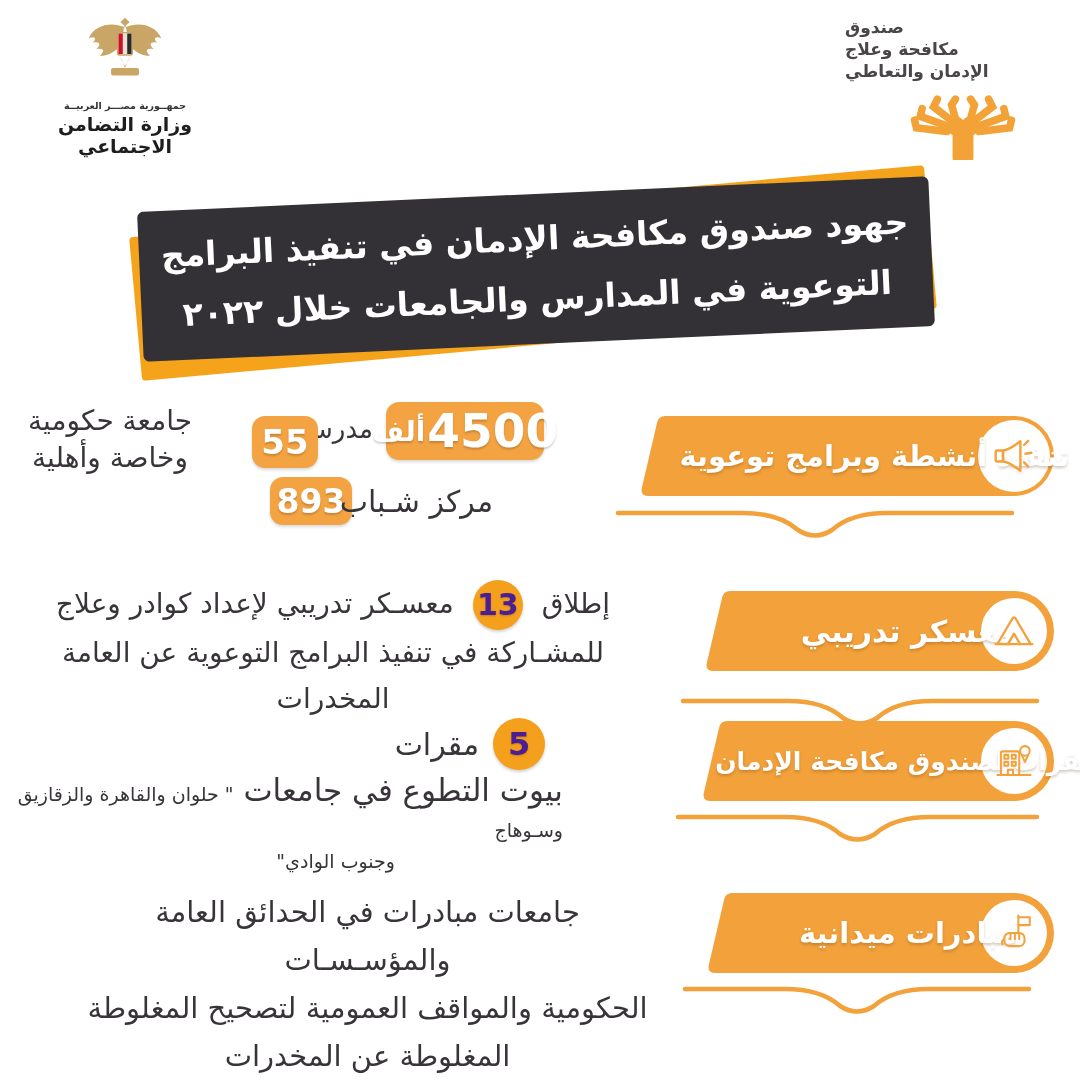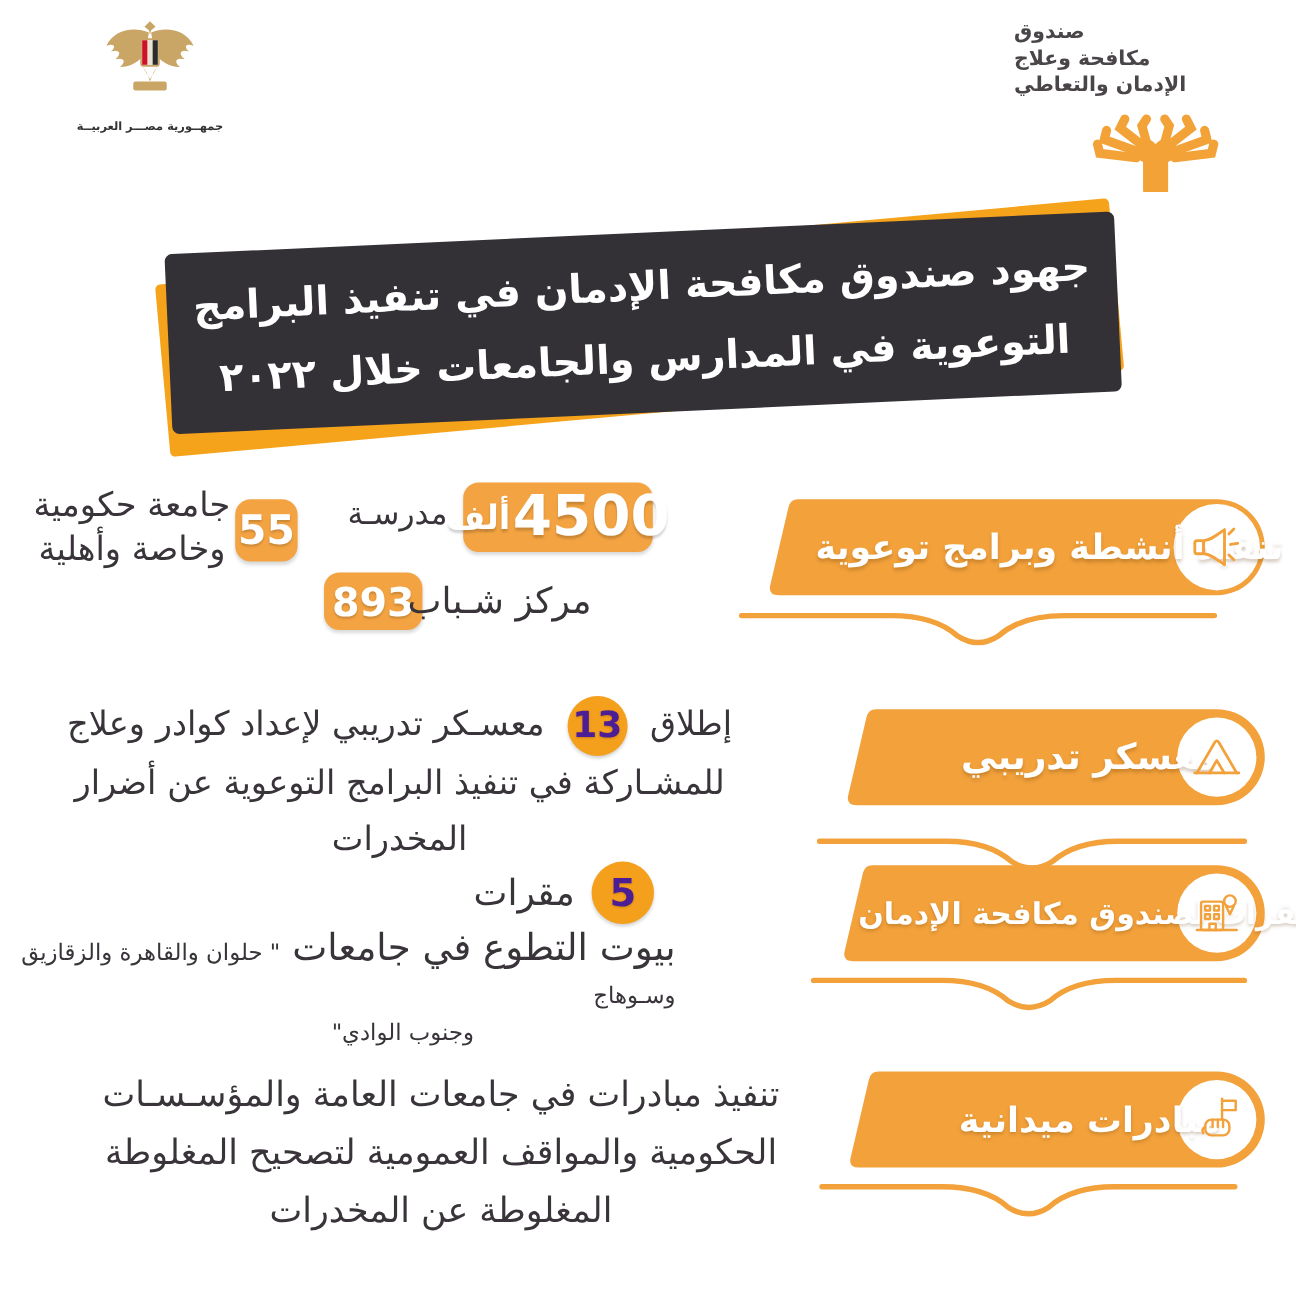--- a/index.html
+++ b/index.html
@@ -75,20 +75,21 @@
         <path d="M38 44 L45 56 L52 44 L48 50 L45 58 L42 50 Z"></path>
         <rect x="30" y="58" width="30" height="8" rx="2"></rect>
       </g>
       <g>
         <rect x="37" y="20" width="16" height="24" rx="2" fill="#e9e2d2" stroke="#C9A566" stroke-width="1.5"></rect>
         <rect x="38" y="21" width="4.6" height="22" fill="#CE1126"></rect>
         <rect x="47.4" y="21" width="4.6" height="22" fill="#2b2b2b"></rect>
       </g>
     </svg>
     <div class="country">جمهــورية مصـــر العربيــة</div>
+    <div class="mname">وزارة التضامن الاجتماعي</div>
   </div>
 
   <div class="title-orange"></div>
   <div class="title-dark">
     <div class="tl">جهود صندوق مكافحة الإدمان في تنفيذ البرامج</div>
     <div class="tl">التوعوية في المدارس والجامعات خلال ٢٠٢٢</div>
   </div>
 
   <div class="pill" style="right:20px;top:413px;width:457px;">
     <svg class="bg" width="457" height="86" viewBox="0 0 457 86">
@@ -108,21 +109,21 @@
   </div>
   <svg class="abs" style="right:65px;top:508px;" width="400" height="36" viewBox="0 0 400 36">
     <path d="M3 5 H128 Q164 5 183 22 Q200 33 217 22 Q236 5 272 5 H397" stroke="#F2A13B" stroke-width="4.5" fill="none" stroke-linecap="round"></path>
   </svg>
 
   <div class="obox" style="right:536px;top:402px;width:158px;height:58px;">
     <span style="font-size:47px;line-height:58px;">4500</span>
     <span style="font-size:28px;margin-right:2px;">ألف</span>
   </div>
   <div class="dlabel" style="right:707px;top:414px;font-size:26px;">مدرسـة</div>
-  <div class="obox" style="right:832px;top:416px;width:52px;height:52px;font-size:34px;">55</div>
+  <div class="obox" style="right:762px;top:416px;width:66px;height:52px;font-size:34px;">55</div>
   <div class="dlabel" style="right:880px;top:402px;font-size:28px;line-height:37px;text-align:center;width:180px;">
     <div>جامعة حكومية</div>
     <div>وخاصة وأهلية</div>
   </div>
   <div class="obox" style="right:728px;top:477px;width:82px;height:48px;font-size:33px;">893</div>
   <div class="dlabel" style="right:587px;top:484px;font-size:30px;">مركز شـباب</div>
 
   <div class="pill" style="right:20px;top:588px;width:392px;">
     <svg class="bg" width="392" height="86" viewBox="0 0 392 86">
       <path d="M62 3 H346 A40 40 0 0 1 346 83 H46 Q37 83 38.8 75 L54 10 Q55.5 3 62 3 Z" fill="#F2A13B"></path>
@@ -140,21 +141,21 @@
   <svg class="abs" style="right:40px;top:696px;" width="360" height="36" viewBox="0 0 360 36">
     <path d="M3 5 H108 Q144 5 163 22 Q180 33 197 22 Q216 5 252 5 H357" stroke="#F2A13B" stroke-width="4.5" fill="none" stroke-linecap="round"></path>
   </svg>
 
   <div class="abs body-text" style="right:432px;top:580px;width:630px;text-align:center;font-size:28px;line-height:46px;">
     <div>
       <span>إطلاق</span>
       <span class="ocircle" style="width:50px;height:50px;font-size:30px;margin:0 10px;vertical-align:middle;">13</span>
       <span>معسـكر تدريبي لإعداد كوادر وعلاج</span>
     </div>
-    <div>للمشـاركة في تنفيذ البرامج التوعوية عن أضرار المخدرات</div>
+    <div>للمشـاركة في تنفيذ البرامج التوعوية عن العامة المخدرات</div>
   </div>
 
   <div class="pill" style="right:20px;top:718px;width:395px;">
     <svg class="bg" width="395" height="86" viewBox="0 0 395 86">
       <path d="M62 3 H349 A40 40 0 0 1 349 83 H46 Q37 83 38.8 75 L54 10 Q55.5 3 62 3 Z" fill="#F2A13B"></path>
       <circle cx="349" cy="43" r="33" fill="#ffffff"></circle>
     </svg>
     <div class="lbl" style="font-size:25px;">مقرات لصندوق مكافحة الإدمان</div>
     <svg class="abs" style="left:328px;top:22px;" width="42" height="42" viewBox="0 0 48 48">
       <g stroke="#F2A13B" stroke-width="2.3" fill="none" stroke-linejoin="round" stroke-linecap="round">
@@ -202,18 +203,18 @@
           <path d="M30 24 V31"></path>
         <path d="M13 31 Q9 33 11 37"></path>
       </g>
     </svg>
   </div>
   <svg class="abs" style="right:48px;top:984px;" width="350" height="36" viewBox="0 0 350 36">
     <path d="M3 5 H103 Q139 5 158 22 Q175 33 192 22 Q211 5 247 5 H347" stroke="#F2A13B" stroke-width="4.5" fill="none" stroke-linecap="round"></path>
   </svg>
 
   <div class="abs body-text" style="right:430px;top:888px;width:565px;text-align:center;font-size:29px;line-height:48px;">
-    <div>تنفيذ مبادرات في جامعات العامة والمؤسـسـات</div>
+    <div>جامعات مبادرات في الحدائق العامة والمؤسـسـات</div>
     <div>الحكومية والمواقف العمومية  لتصحيح المغلوطة</div>
     <div>المغلوطة عن المخدرات</div>
   </div>
 
 </div>
 
 </body></html>

